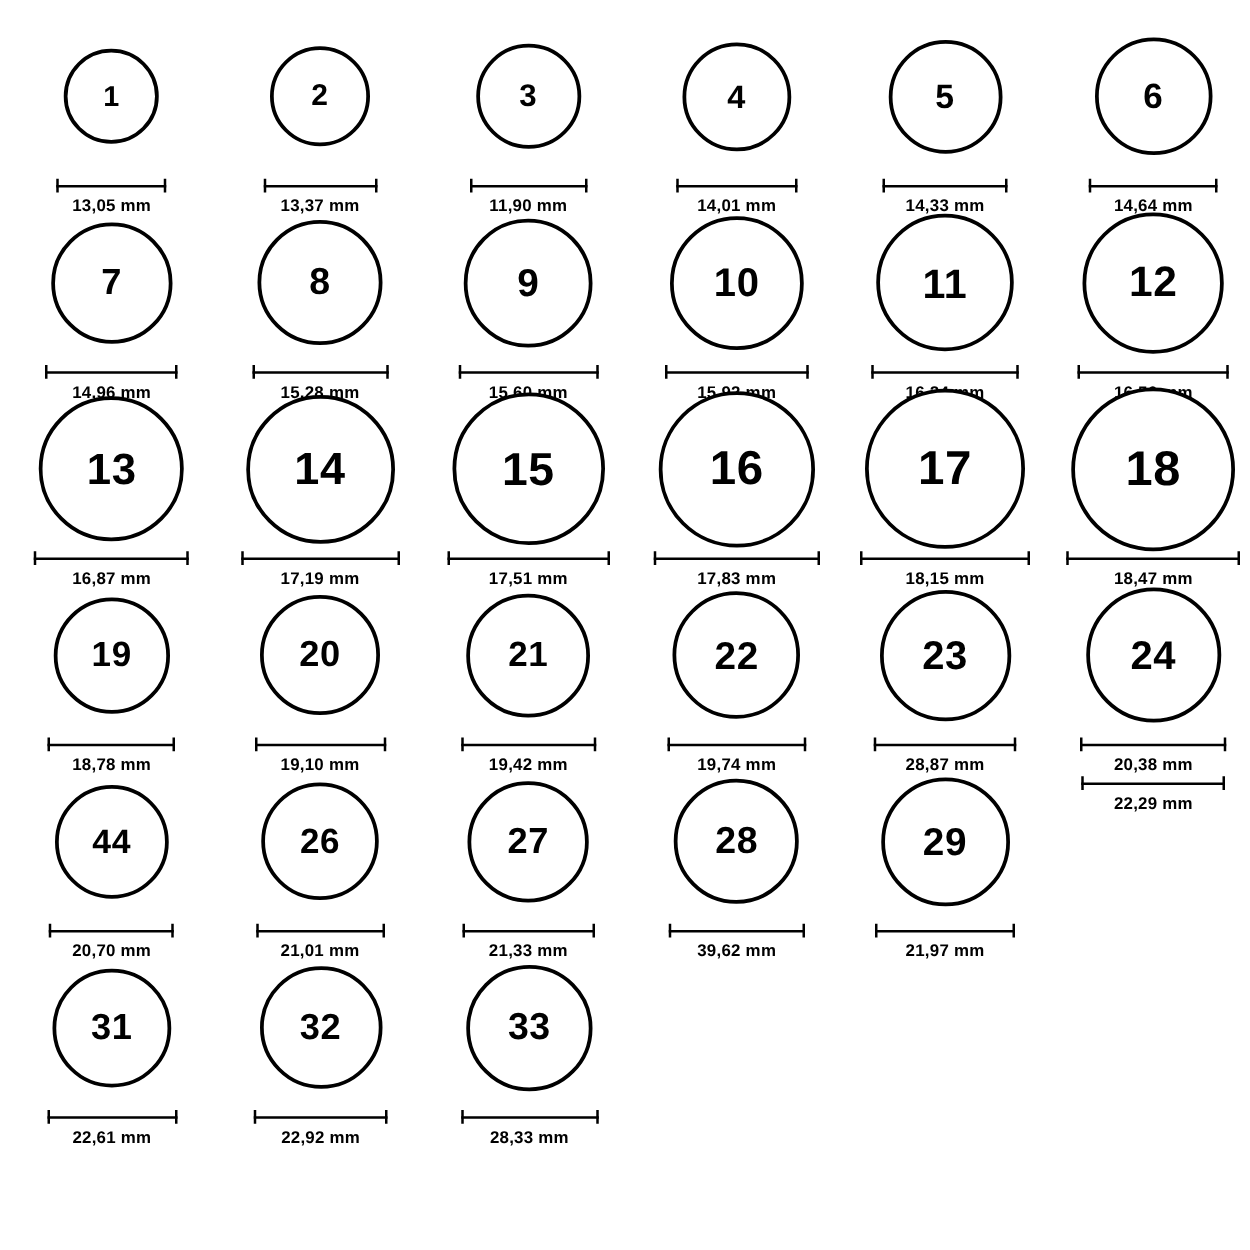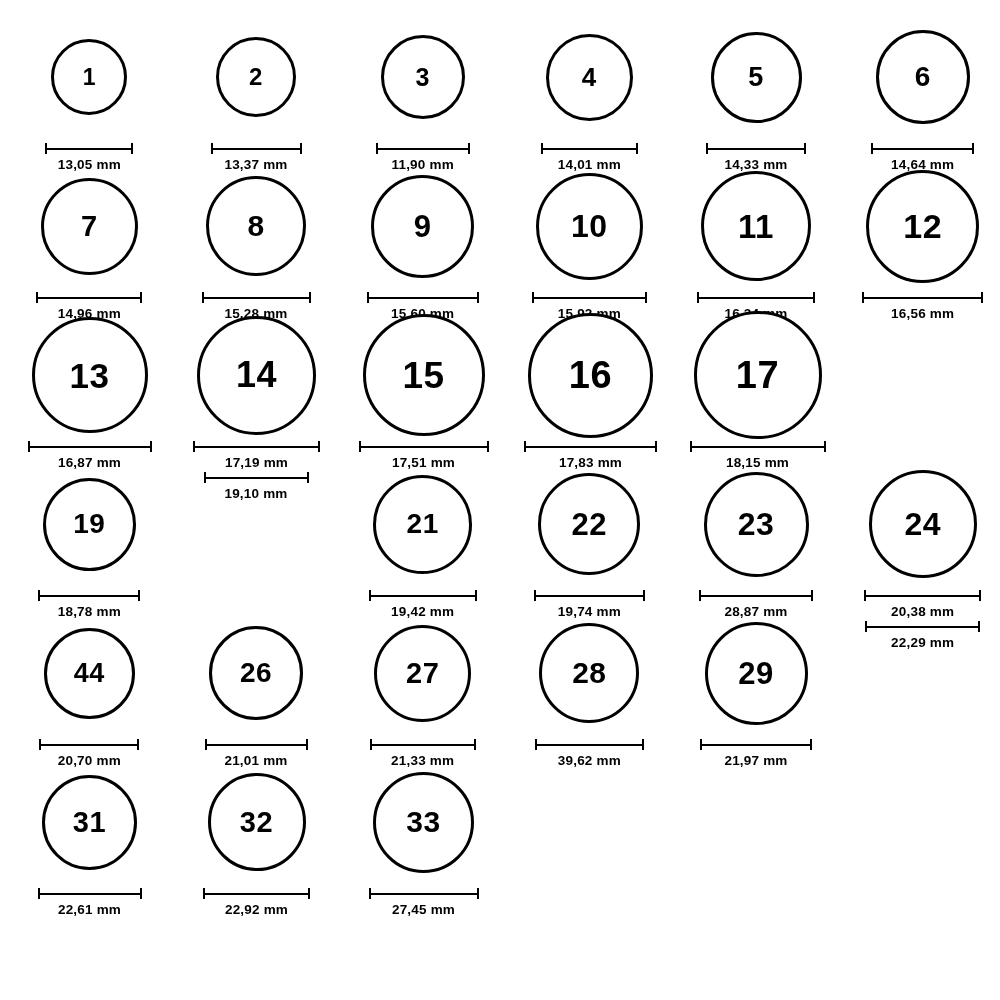--- a/index.html
+++ b/index.html
@@ -347,38 +347,58 @@
         </div>
         <div class="measure-wrap">
           <div class="measure-bar" style="width: 136px;">
             <div class="line"></div>
             <div class="cap left"></div>
             <div class="cap right"></div>
           </div>
           <div class="measure-label">18,15 mm</div>
         </div>
       </div>
+      <div class="size-cell">
+        <div style="height: 118px; display: flex; align-items: center; justify-content: center;">
+          <div class="ring-circle" style="width: 131px; height: 131px;">
+            <span class="ring-number" style="font-size: 39px;">18</span>
+          </div>
+        </div>
+        <div class="measure-wrap">
+          <div class="measure-bar" style="width: 139px;">
+            <div class="line"></div>
+            <div class="cap left"></div>
+            <div class="cap right"></div>
+          </div>
+          <div class="measure-label">18,47 mm</div>
+        </div>
+      </div>
     </div>
     <div class="chart-row">
       <div class="size-cell">
         <div style="height: 118px; display: flex; align-items: center; justify-content: center;">
           <div class="ring-circle" style="width: 93px; height: 93px;">
             <span class="ring-number" style="font-size: 28px;">19</span>
           </div>
         </div>
         <div class="measure-wrap">
           <div class="measure-bar" style="width: 102px;">
             <div class="line"></div>
             <div class="cap left"></div>
             <div class="cap right"></div>
           </div>
           <div class="measure-label">18,78 mm</div>
         </div>
       </div>
       <div class="size-cell">
+        <div style="height: 118px; display: flex; align-items: center; justify-content: center;">
+          <div class="ring-circle" style="width: 96px; height: 96px;">
+            <span class="ring-number" style="font-size: 29px;">20</span>
+          </div>
+        </div>
         <div class="measure-wrap">
           <div class="measure-bar" style="width: 105px;">
             <div class="line"></div>
             <div class="cap left"></div>
             <div class="cap right"></div>
           </div>
           <div class="measure-label">19,10 mm</div>
         </div>
       </div>
       <div class="size-cell">
@@ -565,17 +585,17 @@
           <div class="ring-circle" style="width: 101px; height: 101px;">
             <span class="ring-number" style="font-size: 30px;">33</span>
           </div>
         </div>
         <div class="measure-wrap">
           <div class="measure-bar" style="width: 110px;">
             <div class="line"></div>
             <div class="cap left"></div>
             <div class="cap right"></div>
           </div>
-          <div class="measure-label">27,45 mm</div>
+          <div class="measure-label">28,33 mm</div>
         </div>
       </div>
     </div>
   </div>
 
 </body></html>

